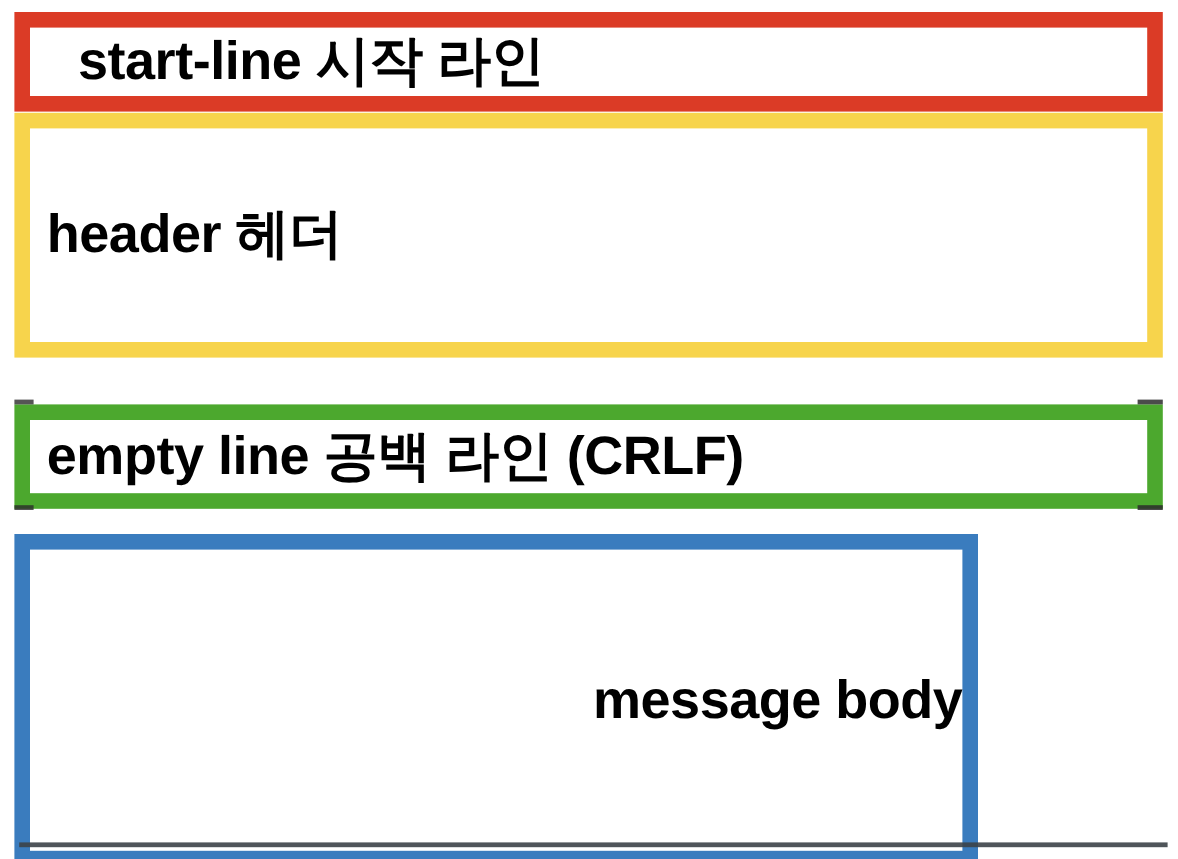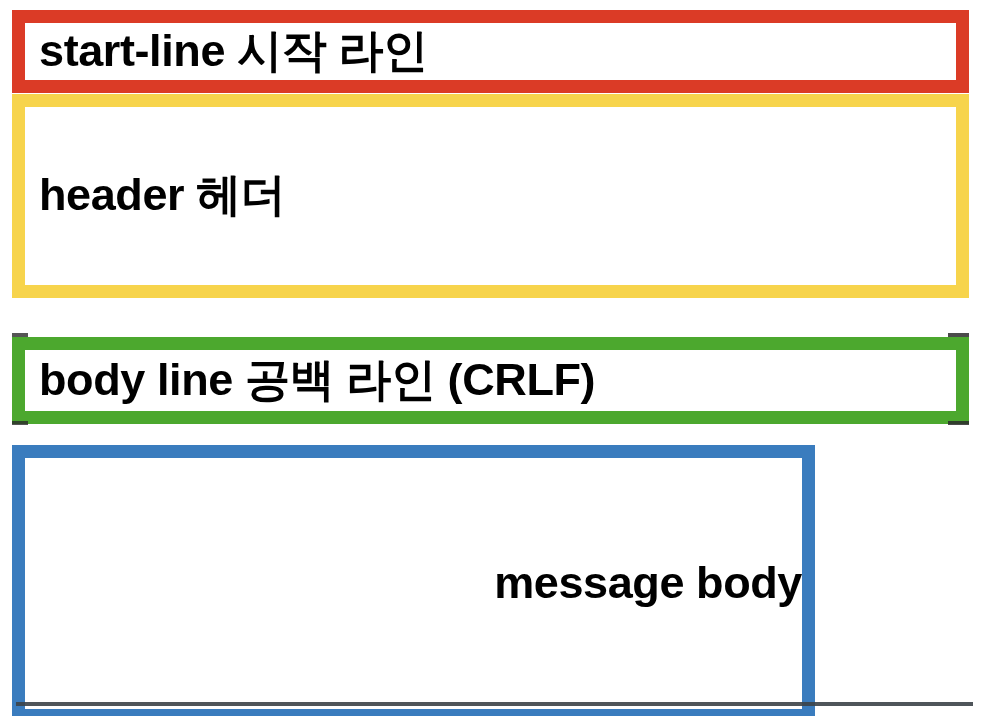--- a/index.html
+++ b/index.html
@@ -45,20 +45,21 @@
     margin-top: -2px;
   }
 
   
   #box-start-line {
     left: 12px;
     top: 10px;
     width: 957px;
     height: 83px;
     border-width: 13px;
+    padding-left: 26px;
   }
   #box-header {
     left: 12px;
     top: 94px;
     width: 957px;
     height: 204px;
     border-width: 13px;
   }
   #box-empty-line {
     left: 12px;
@@ -126,21 +127,21 @@
 
   <div class="msg-box" id="box-start-line" style="border-color: rgb(219, 59, 38); background-color: rgb(255, 255, 255);">
     <span class="box-label" style="color: rgb(0, 0, 0);">start-line 시작 라인</span>
   </div>
 
   <div class="msg-box" id="box-header" style="border-color: rgb(247, 212, 76); background-color: rgb(255, 255, 255);">
     <span class="box-label" style="color: rgb(0, 0, 0);">header 헤더</span>
   </div>
 
   <div class="msg-box" id="box-empty-line" style="border-color: rgb(76, 168, 46); background-color: rgb(255, 255, 255);">
-    <span class="box-label" style="color: rgb(0, 0, 0);">body line 공백 라인 (CRLF)</span>
+    <span class="box-label" style="color: rgb(0, 0, 0);">empty line 공백 라인 (CRLF)</span>
   </div>
 
   <div class="msg-box" id="box-message-body" style="border-color: rgb(58, 124, 190); background-color: rgb(255, 255, 255);">
     <span class="box-label" style="color: rgb(0, 0, 0);">message body</span>
   </div>
 
   <div class="shadow-strip" id="shadow-green-left"></div>
   <div class="shadow-strip" id="shadow-green-tr"></div>
   <div class="shadow-strip" id="shadow-blue-left"></div>
   <div class="shadow-strip" id="shadow-blue-tr"></div>

